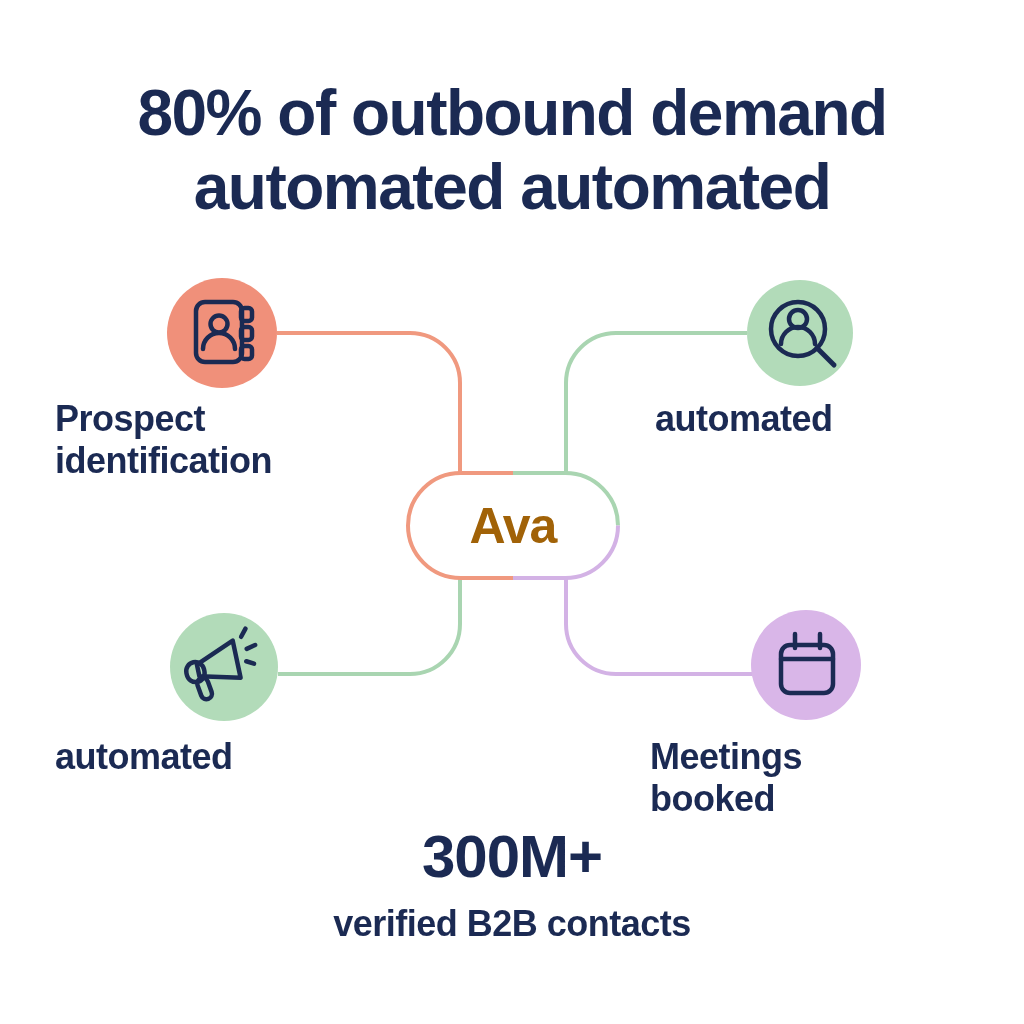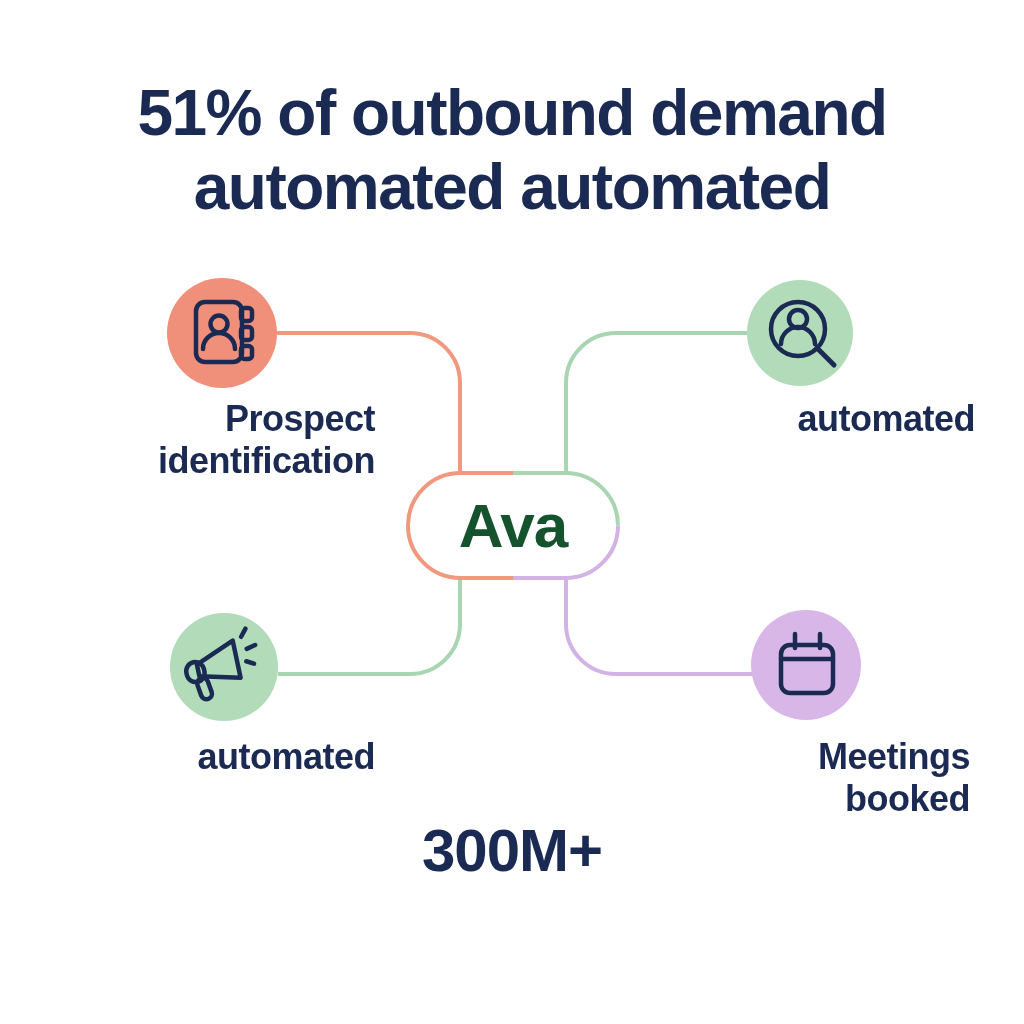--- a/index.html
+++ b/index.html
@@ -17,59 +17,59 @@
     font-weight:700;
     font-size:64px;
     line-height:74px;
     letter-spacing:-1.5px;
     color:#1B2A53;
   }
   .diagram-svg{position:absolute;left:0;top:0;}
   .node-label{
     position:absolute;
     width:320px;
-    text-align:right;
+    text-align:left;
     font-weight:700;
     font-size:36px;
     line-height:42px;
     letter-spacing:-0.5px;
     color:#1B2A53;
   }
   .label-prospect{left:55px;top:398px;}
   .label-research{left:655px;top:398px;}
   .label-outreach{left:55px;top:736px;}
   .label-meetings{left:650px;top:736px;}
   .ava-label{
     position:absolute;
     left:408px;top:473px;width:210px;height:105px;
     display:flex;align-items:center;justify-content:center;
-    font-weight:700;font-size:62px;letter-spacing:-1px;
-    color:#14532d;
+    font-weight:700;font-size:50px;letter-spacing:-1px;
+    color:#a16207;
   }
   .footer{
     position:absolute;
     left:0;top:818px;width:1024px;
     text-align:center;
     color:#1B2A53;
   }
   .footer-stat{
-    font-weight:700;font-size:60px;letter-spacing:-1px;line-height:66px;
+    font-weight:700;font-size:60px;letter-spacing:-1px;line-height:66px;margin-top:6px;
   }
   .footer-caption{
     margin-top:14px;
     font-weight:700;font-size:36px;letter-spacing:-0.5px;line-height:40px;
   }
 </style>
 </head>
 <body>
 
 <div class="canvas">
 
   <div class="title">
-    <div>51% of outbound demand</div>
+    <div>80% of outbound demand</div>
     <div>automated automated</div>
   </div>
 
   <svg class="diagram-svg" width="1024" height="1024" viewBox="0 0 1024 1024">
 
     <path d="M 277 333 H 410 A 50 50 0 0 1 460 383 V 473" fill="none" stroke-width="4" stroke="#F0997F"></path>
     <path d="M 747 333 H 616 A 50 50 0 0 0 566 383 V 473" fill="none" stroke-width="4" stroke="#A9D5B1"></path>
     <path d="M 460 578 V 624 A 50 50 0 0 1 410 674 H 278" fill="none" stroke-width="4" stroke="#A9D5B1"></path>
     <path d="M 566 578 V 624 A 50 50 0 0 0 616 674 H 752" fill="none" stroke-width="4" stroke="#D3B2E5"></path>
 
@@ -129,15 +129,16 @@
   <div class="node-label label-outreach">
     <div>automated</div>
   </div>
   <div class="node-label label-meetings">
     <div>Meetings</div>
     <div>booked</div>
   </div>
 
   <div class="footer">
     <div class="footer-stat">300M+</div>
+    <div class="footer-caption">verified B2B contacts</div>
   </div>
 
 </div>
 
 </body></html>

